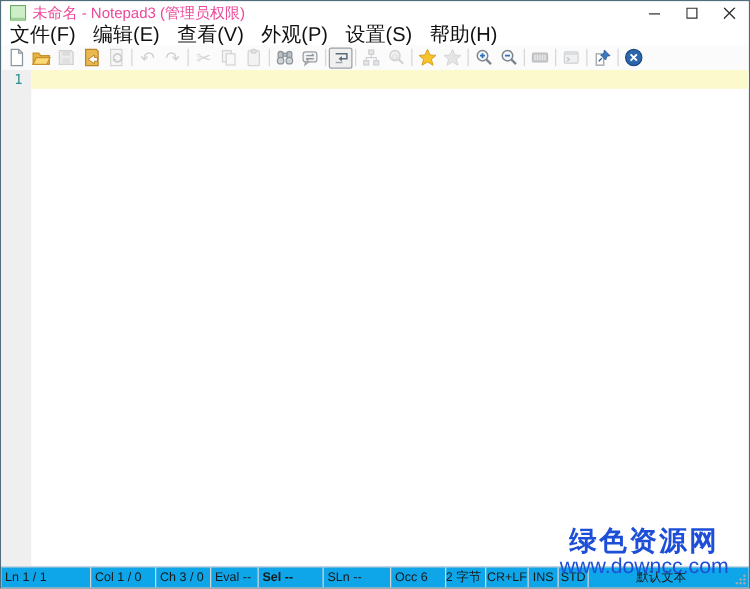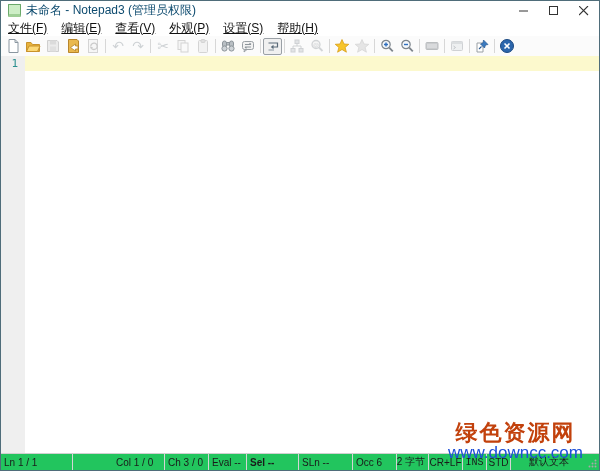--- a/index.html
+++ b/index.html
@@ -2,56 +2,56 @@
 <html><head>
 <meta charset="utf-8">
 <style>
   * { margin:0; padding:0; box-sizing:border-box; }
   html,body { width:600px; height:471px; background:#fff; font-family:"Liberation Sans", sans-serif; }
   .window { width:600px; height:471px; border:1px solid #4f6d7a; display:flex; flex-direction:column; background:#fff; position:relative; overflow:hidden; }
 
   
   .titlebar { height:19px; display:flex; align-items:center; background:#fff; flex:0 0 auto; }
   .app-icon { width:13px; height:13px; margin:0 5px 0 7px; background:#cdeec6; border:1px solid #6aa86a; border-bottom:3px solid #9fcf96; border-radius:1px; }
-  .title-text { font-size:12px; color:#0c4a6e; white-space:nowrap; }
+  .title-text { font-size:12px; color:#ec4899; white-space:nowrap; }
   .win-controls { margin-left:auto; display:flex; height:100%; }
   .win-btn { width:30px; height:100%; display:flex; align-items:center; justify-content:center; cursor:default; }
   .win-btn svg { display:block; }
 
   
   .menubar { height:16px; display:flex; align-items:center; background:#fff; padding-left:2px; flex:0 0 auto; }
-  .menu-item { font-size:12px; color:#111; padding:0 5px; margin-right:4px; white-space:nowrap;text-decoration:underline; }
+  .menu-item { font-size:16px; color:#111; padding:0 5px; margin-right:4px; white-space:nowrap; }
 
   
   .toolbar { height:20px; display:flex; align-items:center; background:#fbfbfb; padding-left:2px; flex:0 0 auto; }
   .tb { width:20px; height:18px; display:flex; align-items:center; justify-content:center; }
   .tb svg { display:block; }
   .tb.disabled { opacity:.45; }
   .tb-sep { width:1px; height:14px; background:#d7d7d7; margin:0 2px; }
   .tb-toggle { border:1px solid #9aa0a6; background:#f0f0f0; border-radius:2px; width:19px; height:17px; }
   .tb-char { font-size:14px; color:#9aa2a8; line-height:1; }
 
   
   .editor { flex:1 1 auto; position:relative; background:#fff; overflow:hidden; }
   .gutter { position:absolute; left:0; top:0; bottom:0; width:24px; background:#efefef; }
   .line-number { display:block; text-align:right; padding:1px 7px 0 0; font-family:"DejaVu Sans Mono", monospace; font-size:11px; color:#2a8f8f; }
   .current-line { position:absolute; left:24px; right:0; top:0; height:15px; background:#fcf9cd; }
 
   
   .watermark { position:absolute; right:16px; bottom:8px; text-align:center; z-index:5; pointer-events:none; }
-  .wm-cn { font-size:22px; font-weight:bold; color:#c2410c; letter-spacing:2px; line-height:1.05; white-space:nowrap;margin-top:41px; }
+  .wm-cn { font-size:22px; font-weight:bold; color:#1d4ed8; letter-spacing:2px; line-height:1.05; white-space:nowrap;margin-top:41px; }
   .wm-url { font-size:17px; color:#1d4ed8; line-height:1.05; white-space:nowrap; }
 
   
-  .statusbar { height:17px; display:flex; align-items:stretch; background:#22c55e; border-top:1px solid #d0d0d0; font-size:10px; color:#1a1a1a; flex:0 0 auto; }
+  .statusbar { height:17px; display:flex; align-items:stretch; background:#0ea5e9; border-top:1px solid #d0d0d0; font-size:10px; color:#1a1a1a; flex:0 0 auto; }
   .seg { display:flex; align-items:center; padding:0 3px; border-right:1px solid #d5d5d5; white-space:nowrap; overflow:hidden; }
-  .s0{width:72px;} .s1{width:52px;margin-left:40px;} .s2{width:44px;} .s3{width:38px;} .s4{width:52px;font-weight:bold;}
+  .s0{width:72px;} .s1{width:52px;} .s2{width:44px;} .s3{width:38px;} .s4{width:52px;font-weight:bold;}
   .s5{width:54px;} .s6{width:44px;} .s7{width:32px; justify-content:flex-end;}
   .s8{width:72px; justify-content:center;} .s9{width:34px; justify-content:center;}
-  .s10{width:24px; justify-content:center;font-family:Liberation Mono, monospace;} .s11{width:24px; justify-content:center;}
+  .s10{width:24px; justify-content:center;} .s11{width:24px; justify-content:center;}
   .s12{flex:1; justify-content:center; border-right:none;}
   .grip { width:12px; display:flex; align-items:flex-end; justify-content:flex-end; padding:0 2px 2px 0; }
 </style>
 </head>
 <body>
 
 <div class="window">
 
   <div class="titlebar">
     <div class="app-icon"></div>

